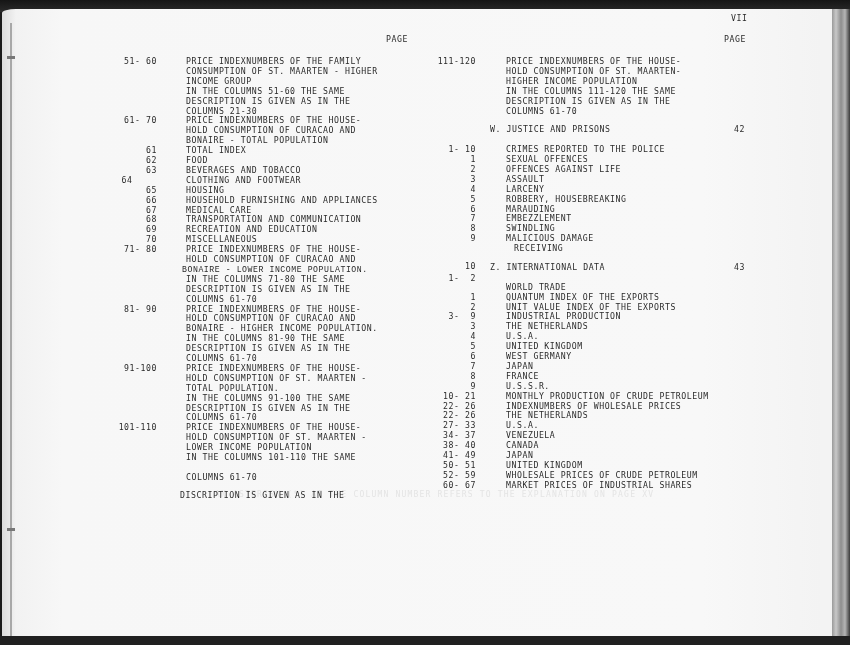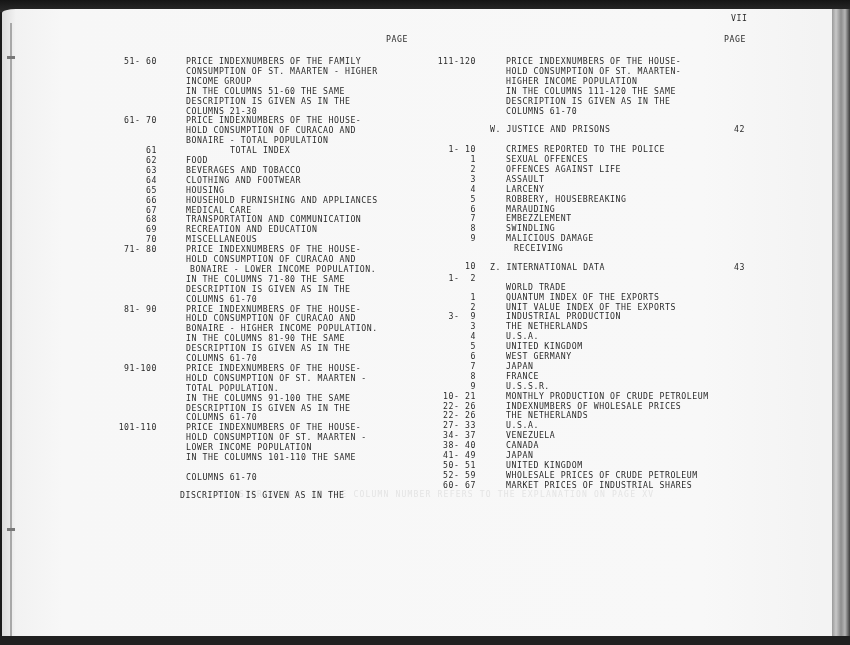--- a/index.html
+++ b/index.html
@@ -65,43 +65,43 @@
     <div class="txt " style="left: 186px; top: 66.9px;">CONSUMPTION OF ST. MAARTEN - HIGHER</div>
     <div class="txt " style="left: 186px; top: 76.8px;">INCOME GROUP</div>
     <div class="txt " style="left: 186px; top: 86.7px;">IN THE COLUMNS 51-60 THE SAME</div>
     <div class="txt " style="left: 186px; top: 96.6px;">DESCRIPTION IS GIVEN AS IN THE</div>
     <div class="txt " style="left: 186px; top: 106.5px;">COLUMNS 21-30</div>
     <div class="txt num" style="left: 97px; top: 116.4px; width: 60px;">61- 70</div>
     <div class="txt " style="left: 186px; top: 116.4px;">PRICE INDEXNUMBERS OF THE HOUSE-</div>
     <div class="txt " style="left: 186px; top: 126.3px;">HOLD CONSUMPTION OF CURACAO AND</div>
     <div class="txt " style="left: 186px; top: 136.2px;">BONAIRE - TOTAL POPULATION</div>
     <div class="txt num" style="left: 97px; top: 146.1px; width: 60px;">61</div>
-    <div class="txt " style="left: 186px; top: 146.1px; margin-left: 44px;">TOTAL INDEX</div>
+    <div class="txt " style="left: 186px; top: 146.1px;">TOTAL INDEX</div>
     <div class="txt num" style="left: 97px; top: 156px; width: 60px;">62</div>
     <div class="txt " style="left: 186px; top: 156px;">FOOD</div>
     <div class="txt num" style="left: 97px; top: 165.9px; width: 60px;">63</div>
     <div class="txt " style="left: 186px; top: 165.9px;">BEVERAGES AND TOBACCO</div>
-    <div class="txt num" style="left: 97px; top: 175.8px; width: 60px;">64</div>
+    <div class="txt num" style="left: 97px; top: 175.8px; width: 60px; text-align: center;">64</div>
     <div class="txt " style="left: 186px; top: 175.8px;">CLOTHING AND FOOTWEAR</div>
     <div class="txt num" style="left: 97px; top: 185.7px; width: 60px;">65</div>
     <div class="txt " style="left: 186px; top: 185.7px;">HOUSING</div>
     <div class="txt num" style="left: 97px; top: 195.6px; width: 60px; text-align: right;">66</div>
     <div class="txt " style="left: 186px; top: 195.6px;">HOUSEHOLD FURNISHING AND APPLIANCES</div>
     <div class="txt num" style="left: 97px; top: 205.5px; width: 60px;">67</div>
     <div class="txt " style="left: 186px; top: 205.5px;">MEDICAL CARE</div>
     <div class="txt num" style="left: 97px; top: 215.4px; width: 60px;">68</div>
     <div class="txt " style="left: 186px; top: 215.4px;">TRANSPORTATION AND COMMUNICATION</div>
     <div class="txt num" style="left: 97px; top: 225.3px; width: 60px;">69</div>
     <div class="txt " style="left: 186px; top: 225.3px;">RECREATION AND EDUCATION</div>
     <div class="txt num" style="left: 97px; top: 235.2px; width: 60px;">70</div>
     <div class="txt " style="left: 186px; top: 235.2px;">MISCELLANEOUS</div>
     <div class="txt num" style="left: 97px; top: 245.1px; width: 60px;">71- 80</div>
     <div class="txt " style="left: 186px; top: 245.1px;">PRICE INDEXNUMBERS OF THE HOUSE-</div>
     <div class="txt " style="left: 186px; top: 255px;">HOLD CONSUMPTION OF CURACAO AND</div>
-    <div class="txt " style="left: 190px; top: 264.9px;">BONAIRE - LOWER INCOME POPULATION.</div>
+    <div class="txt " style="left: 182px; top: 264.9px; font-family: Liberation Mono, monospace;">BONAIRE - LOWER INCOME POPULATION.</div>
     <div class="txt " style="left: 186px; top: 274.8px;">IN THE COLUMNS 71-80 THE SAME</div>
     <div class="txt " style="left: 186px; top: 284.7px;">DESCRIPTION IS GIVEN AS IN THE</div>
     <div class="txt " style="left: 186px; top: 294.6px;">COLUMNS 61-70</div>
     <div class="txt num" style="left: 97px; top: 304.5px; width: 60px;">81- 90</div>
     <div class="txt " style="left: 186px; top: 304.5px;">PRICE INDEXNUMBERS OF THE HOUSE-</div>
     <div class="txt " style="left: 186px; top: 314.4px;">HOLD CONSUMPTION OF CURACAO AND</div>
     <div class="txt " style="left: 186px; top: 324.3px;">BONAIRE - HIGHER INCOME POPULATION.</div>
     <div class="txt " style="left: 186px; top: 334.2px;">IN THE COLUMNS 81-90 THE SAME</div>
     <div class="txt " style="left: 186px; top: 344.1px;">DESCRIPTION IS GIVEN AS IN THE</div>
     <div class="txt " style="left: 186px; top: 354px;">COLUMNS 61-70</div>

